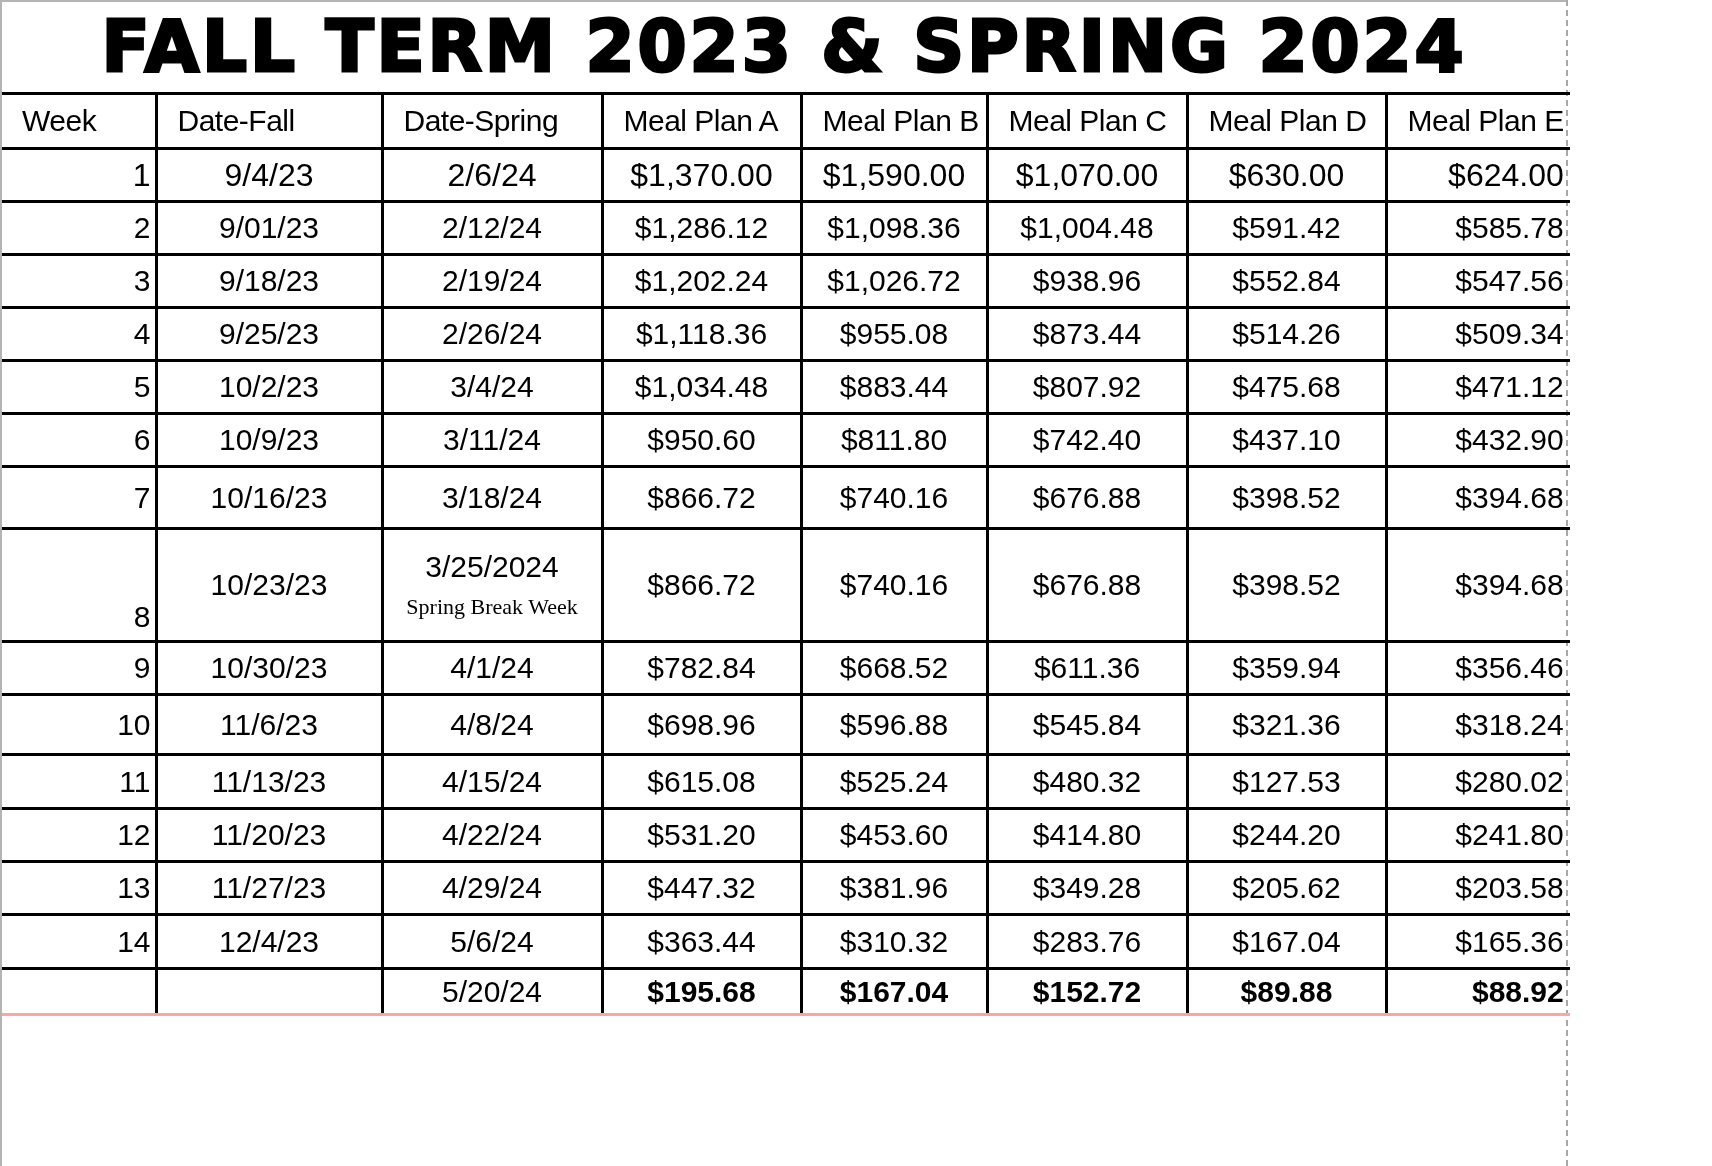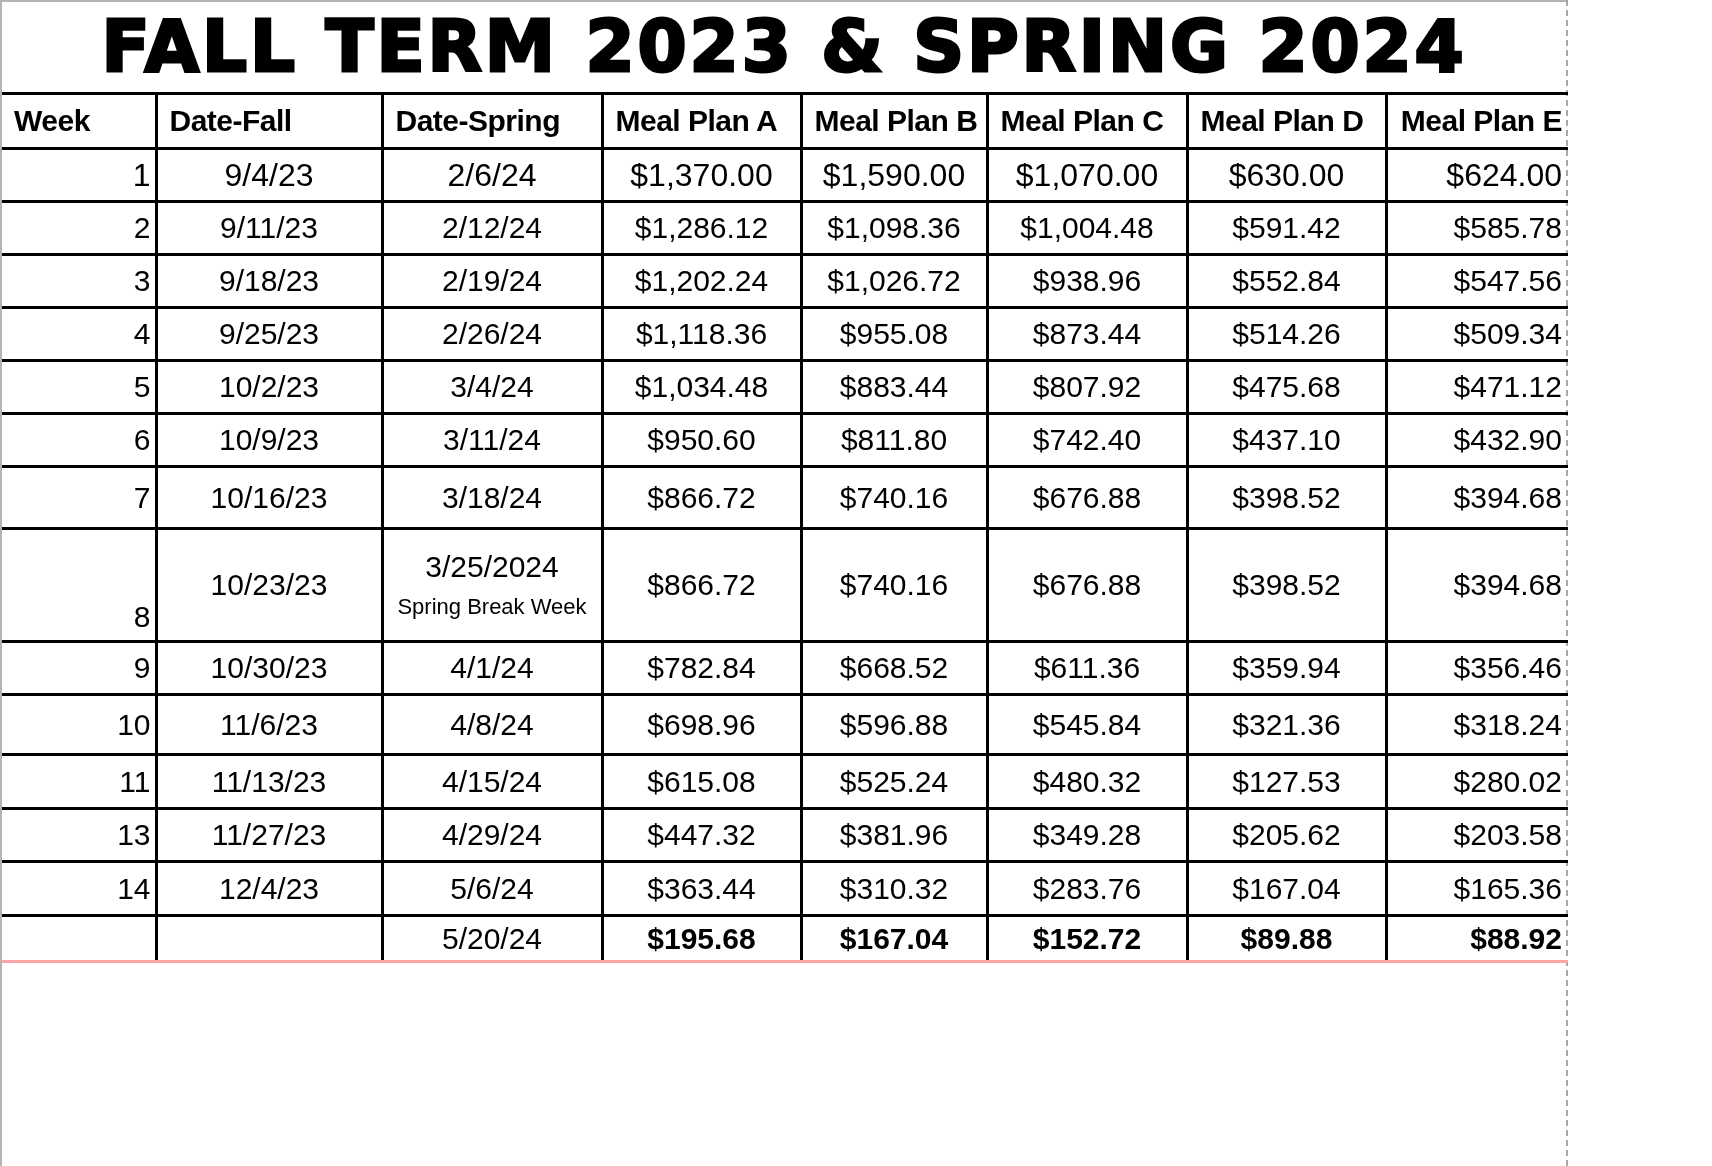--- a/index.html
+++ b/index.html
@@ -16,26 +16,26 @@
     }
     table.grid {
       position: absolute; left: 2px; top: 92px;
       border-collapse: collapse; table-layout: fixed;
       font-family: "Liberation Sans", sans-serif;
     }
     table.grid td, table.grid th {
       border: 3px solid #000; padding: 0 6px; white-space: nowrap; overflow: hidden;
       font-size: 30px; text-align: center; vertical-align: middle;
     }
-    table.grid th { font-weight: bold; text-align: left; font-size: 30px; letter-spacing: -0.5px; padding-left: 12px; }
+    table.grid th { font-weight: normal; text-align: left; font-size: 30px; letter-spacing: -0.5px; padding-left: 20px; }
     table.grid tr.first-row td { font-size: 32px; }
     table.grid td.week { text-align: right; padding-right: 4px; }
     table.grid td.week-bottom { vertical-align: bottom; padding-bottom: 6px; }
     table.grid td.bold { font-weight: bold; }
-    .sub-note { display: block; font-size: 22px; margin-top: 10px; }
+    .sub-note { display: block; font-size: 22px; margin-top: 10px; font-family: Liberation Serif, serif; }
     table.grid tr:last-child td { border-bottom: 3px solid #fca5a5; }
     table.grid td:first-child, table.grid th:first-child { border-left: none; }
     table.grid td:last-child, table.grid th:last-child { border-right: none; text-align: right; }
   </style>
 </head>
 <body>
 
 <div class="page-left-border"></div>
 <div class="page-top-border"></div>
 <div class="page-break"></div>
@@ -71,21 +71,21 @@
       <td>9/4/23</td>
       <td>2/6/24</td>
       <td>$1,370.00</td>
       <td>$1,590.00</td>
       <td>$1,070.00</td>
       <td>$630.00</td>
       <td>$624.00</td>
     </tr>
     <tr style="height:53px">
       <td class="week">2</td>
-      <td>9/11/23</td>
+      <td>9/01/23</td>
       <td>2/12/24</td>
       <td>$1,286.12</td>
       <td>$1,098.36</td>
       <td>$1,004.48</td>
       <td>$591.42</td>
       <td>$585.78</td>
     </tr>
     <tr style="height:53px">
       <td class="week">3</td>
       <td>9/18/23</td>
@@ -173,20 +173,30 @@
       <td class="week">11</td>
       <td>11/13/23</td>
       <td>4/15/24</td>
       <td>$615.08</td>
       <td>$525.24</td>
       <td>$480.32</td>
       <td>$127.53</td>
       <td>$280.02</td>
     </tr>
     <tr style="height:53px">
+      <td class="week">12</td>
+      <td>11/20/23</td>
+      <td>4/22/24</td>
+      <td>$531.20</td>
+      <td>$453.60</td>
+      <td>$414.80</td>
+      <td>$244.20</td>
+      <td>$241.80</td>
+    </tr>
+    <tr style="height:53px">
       <td class="week">13</td>
       <td>11/27/23</td>
       <td>4/29/24</td>
       <td>$447.32</td>
       <td>$381.96</td>
       <td>$349.28</td>
       <td>$205.62</td>
       <td>$203.58</td>
     </tr>
     <tr style="height:54px">

